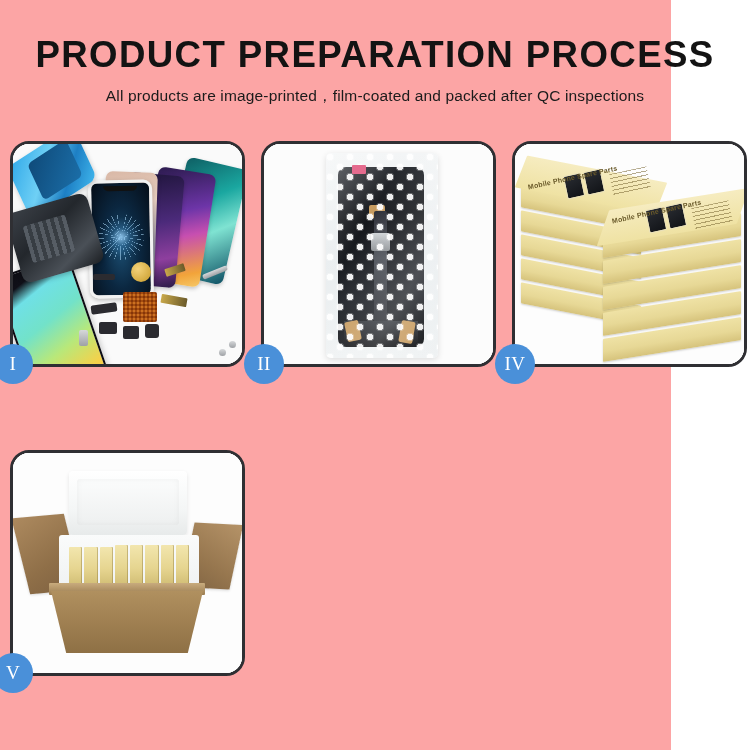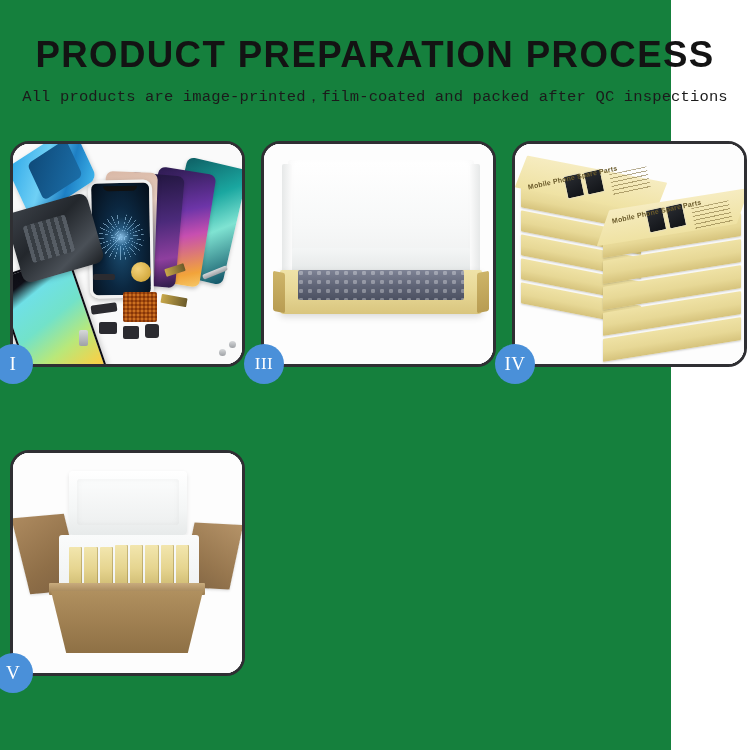--- a/index.html
+++ b/index.html
@@ -5,40 +5,40 @@
   html, body {
     margin: 0; padding: 0;
     width: 750px; height: 750px;
     background: #ffffff;
     font-family: "Liberation Sans", sans-serif;
     overflow: hidden;
   }
   #page {
     position: relative;
     width: 671px; height: 750px;
-    background: #15803d;
+    background: #fca5a5;
   }
 
   
   #header { position: absolute; top: 0; left: 0; width: 750px; text-align: center; }
   #title {
     margin: 0;
     padding-top: 36px;
     font-family: "Liberation Sans", sans-serif;
     font-size: 37px;
     font-weight: 700;
     letter-spacing: 1.4px;
     color: #131313;
     line-height: 1.05;
     transform: scaleX(0.99);
   }
   #subtitle {
     margin: 0;
     padding-top: 11px;
-    font-family: Liberation Mono, monospace;
+    font-family: Liberation Sans, sans-serif;
     font-size: 15.5px;
     font-weight: 400;
     letter-spacing: 0.15px;
     color: #1b1b1b;
   }
 
   
   #grid {
     position: absolute;
     top: 141px; left: 10px;
@@ -415,31 +415,40 @@
         <div class="chip" style="left:110px;top:182px;width:16px;height:13px;"></div>
         <div class="chip" style="left:132px;top:180px;width:14px;height:14px;border-radius:3px;"></div>
         <div class="chip silver" style="left:66px;top:186px;width:9px;height:16px;border-radius:2px;"></div>
         <div class="chip silver" style="right:14px;top:126px;width:26px;height:5px;transform:rotate(-22deg);"></div>
         <div class="chip silver" style="right:6px;bottom:16px;width:7px;height:7px;border-radius:50%;"></div>
         <div class="chip silver" style="right:16px;bottom:8px;width:7px;height:7px;border-radius:50%;"></div>
       </div>
       <div class="badge b-i">I</div>
     </div>
 
-
-    <div class="panel p3">
+    <div class="panel p2">
       <div class="panel-inner">
         <div class="bg"></div>
-        <div class="foamlid"></div>
-        <div class="foamtop"></div>
-        <div class="boxbase"></div>
-        <div class="darkwrap"></div>
+        <div class="wrap">
+          <div class="lcd">
+            <div class="tape1"></div>
+            <div class="flexcable"></div>
+            <div class="conn"></div>
+            <div class="btm"></div>
+            <div class="tape2"></div>
+            <div class="tape3"></div>
+          </div>
+          <div class="pinklabel"></div>
+          <div class="bubbles"></div>
+          <div class="bubbles sheen"></div>
+        </div>
       </div>
-      <div class="badge b-iii">III</div>
+      <div class="badge b-ii">II</div>
     </div>
+
 
     <div class="panel p4">
       <div class="panel-inner">
         <div class="bg"></div>
         <div class="stack">
           <div class="kbox kleft kl1"></div>
           <div class="kbox kleft kl2"></div>
           <div class="kbox kleft kl3"></div>
           <div class="kbox kleft kl4"></div>
           <div class="kbox kleft kl5"></div>

